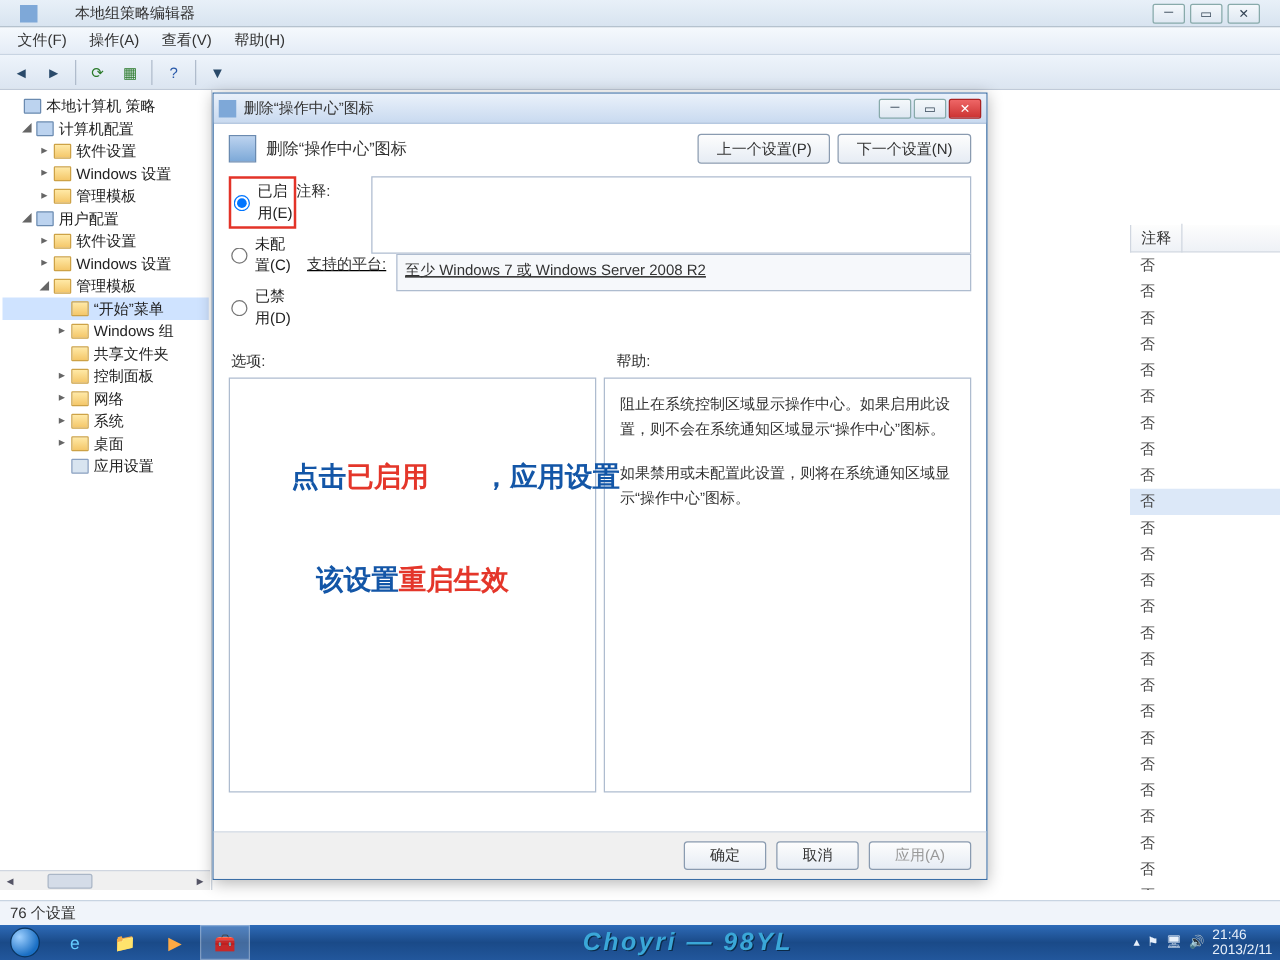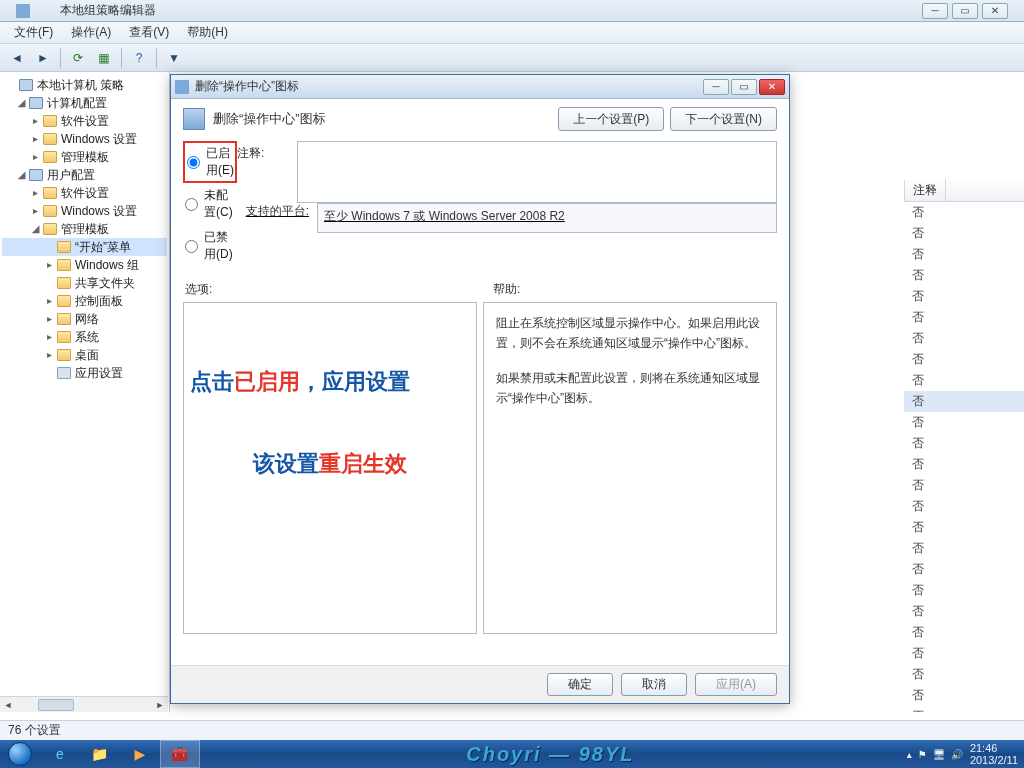--- a/index.html
+++ b/index.html
@@ -69,21 +69,21 @@
 
 .section-labels { display:flex; margin-top:14px; font-size:12px; color:#333;}
 .section-labels .lbl-left { width:300px; padding-left:2px;}
 .section-labels .lbl-right { padding-left:10px;}
 
 .panels { display:flex; margin-top:4px; gap:6px;}
 .panel-left { width:294px; height:332px; border:1px solid #aebccf; background:#fff; padding:6px; position:relative;}
 .panel-right { flex:1; height:332px; border:1px solid #aebccf; background:#fff; padding:10px 12px; font-size:12px; color:#333; line-height:1.7;}
 
 .instr1 { font-size:22px; font-weight:bold; margin-top:58px; white-space:nowrap;}
-.instr1 .blue { color:#1356a7;}
+.instr1 .blue { color:#1356a7;margin-left:43px;}
 .instr1 .red { color:#e4362a;}
 .instr2 { font-size:22px; font-weight:bold; margin-top:52px; text-align:center;}
 .instr2 .blue { color:#1356a7;}
 .instr2 .red { color:#e4362a;}
 
 .dlg-footer { position:absolute; bottom:0; left:0; right:0; height:38px; background:#f0f0f0; border-top:1px solid #d4dce6; display:flex; justify-content:flex-end; align-items:center; padding:0 12px; gap:8px;}
 .dlg-footer .fbtn { height:23px; padding:0 20px; border:1px solid #8a9bb0; background:linear-gradient(#fdfdfd,#e6ecf4); border-radius:3px; font-size:12px; color:#333;}
 .dlg-footer .fbtn.disabled { color:#999; }
 
 

